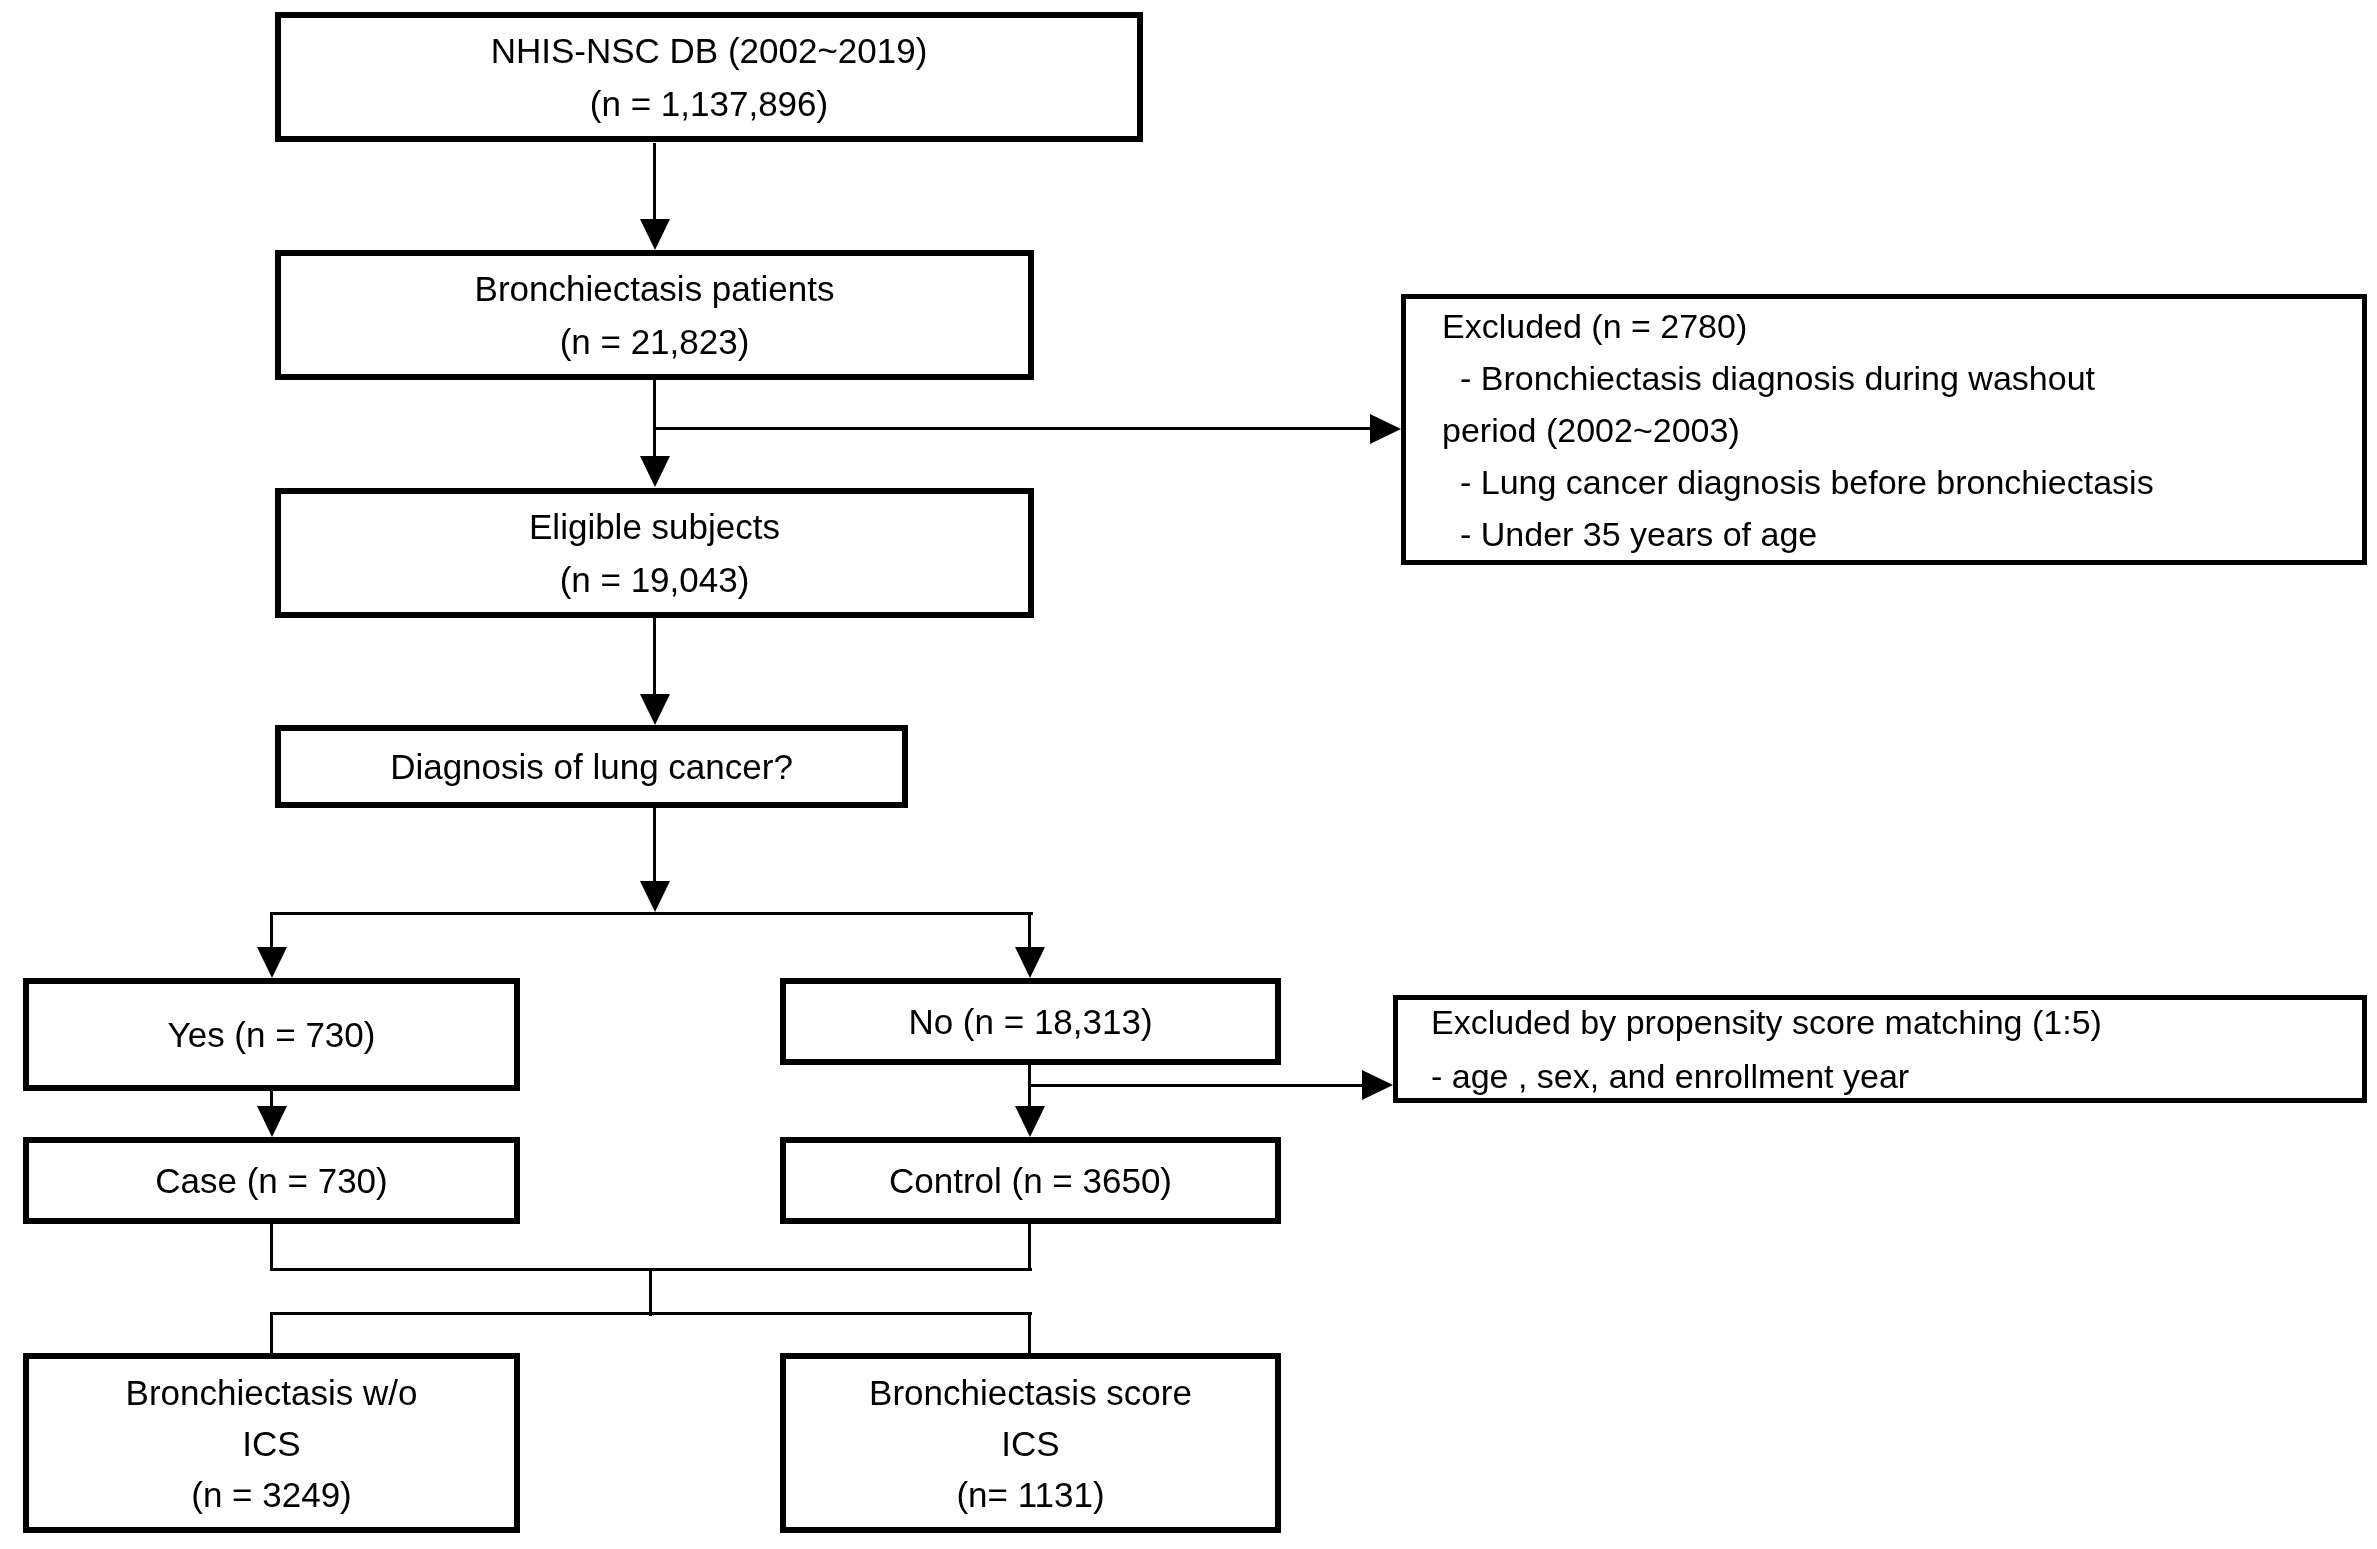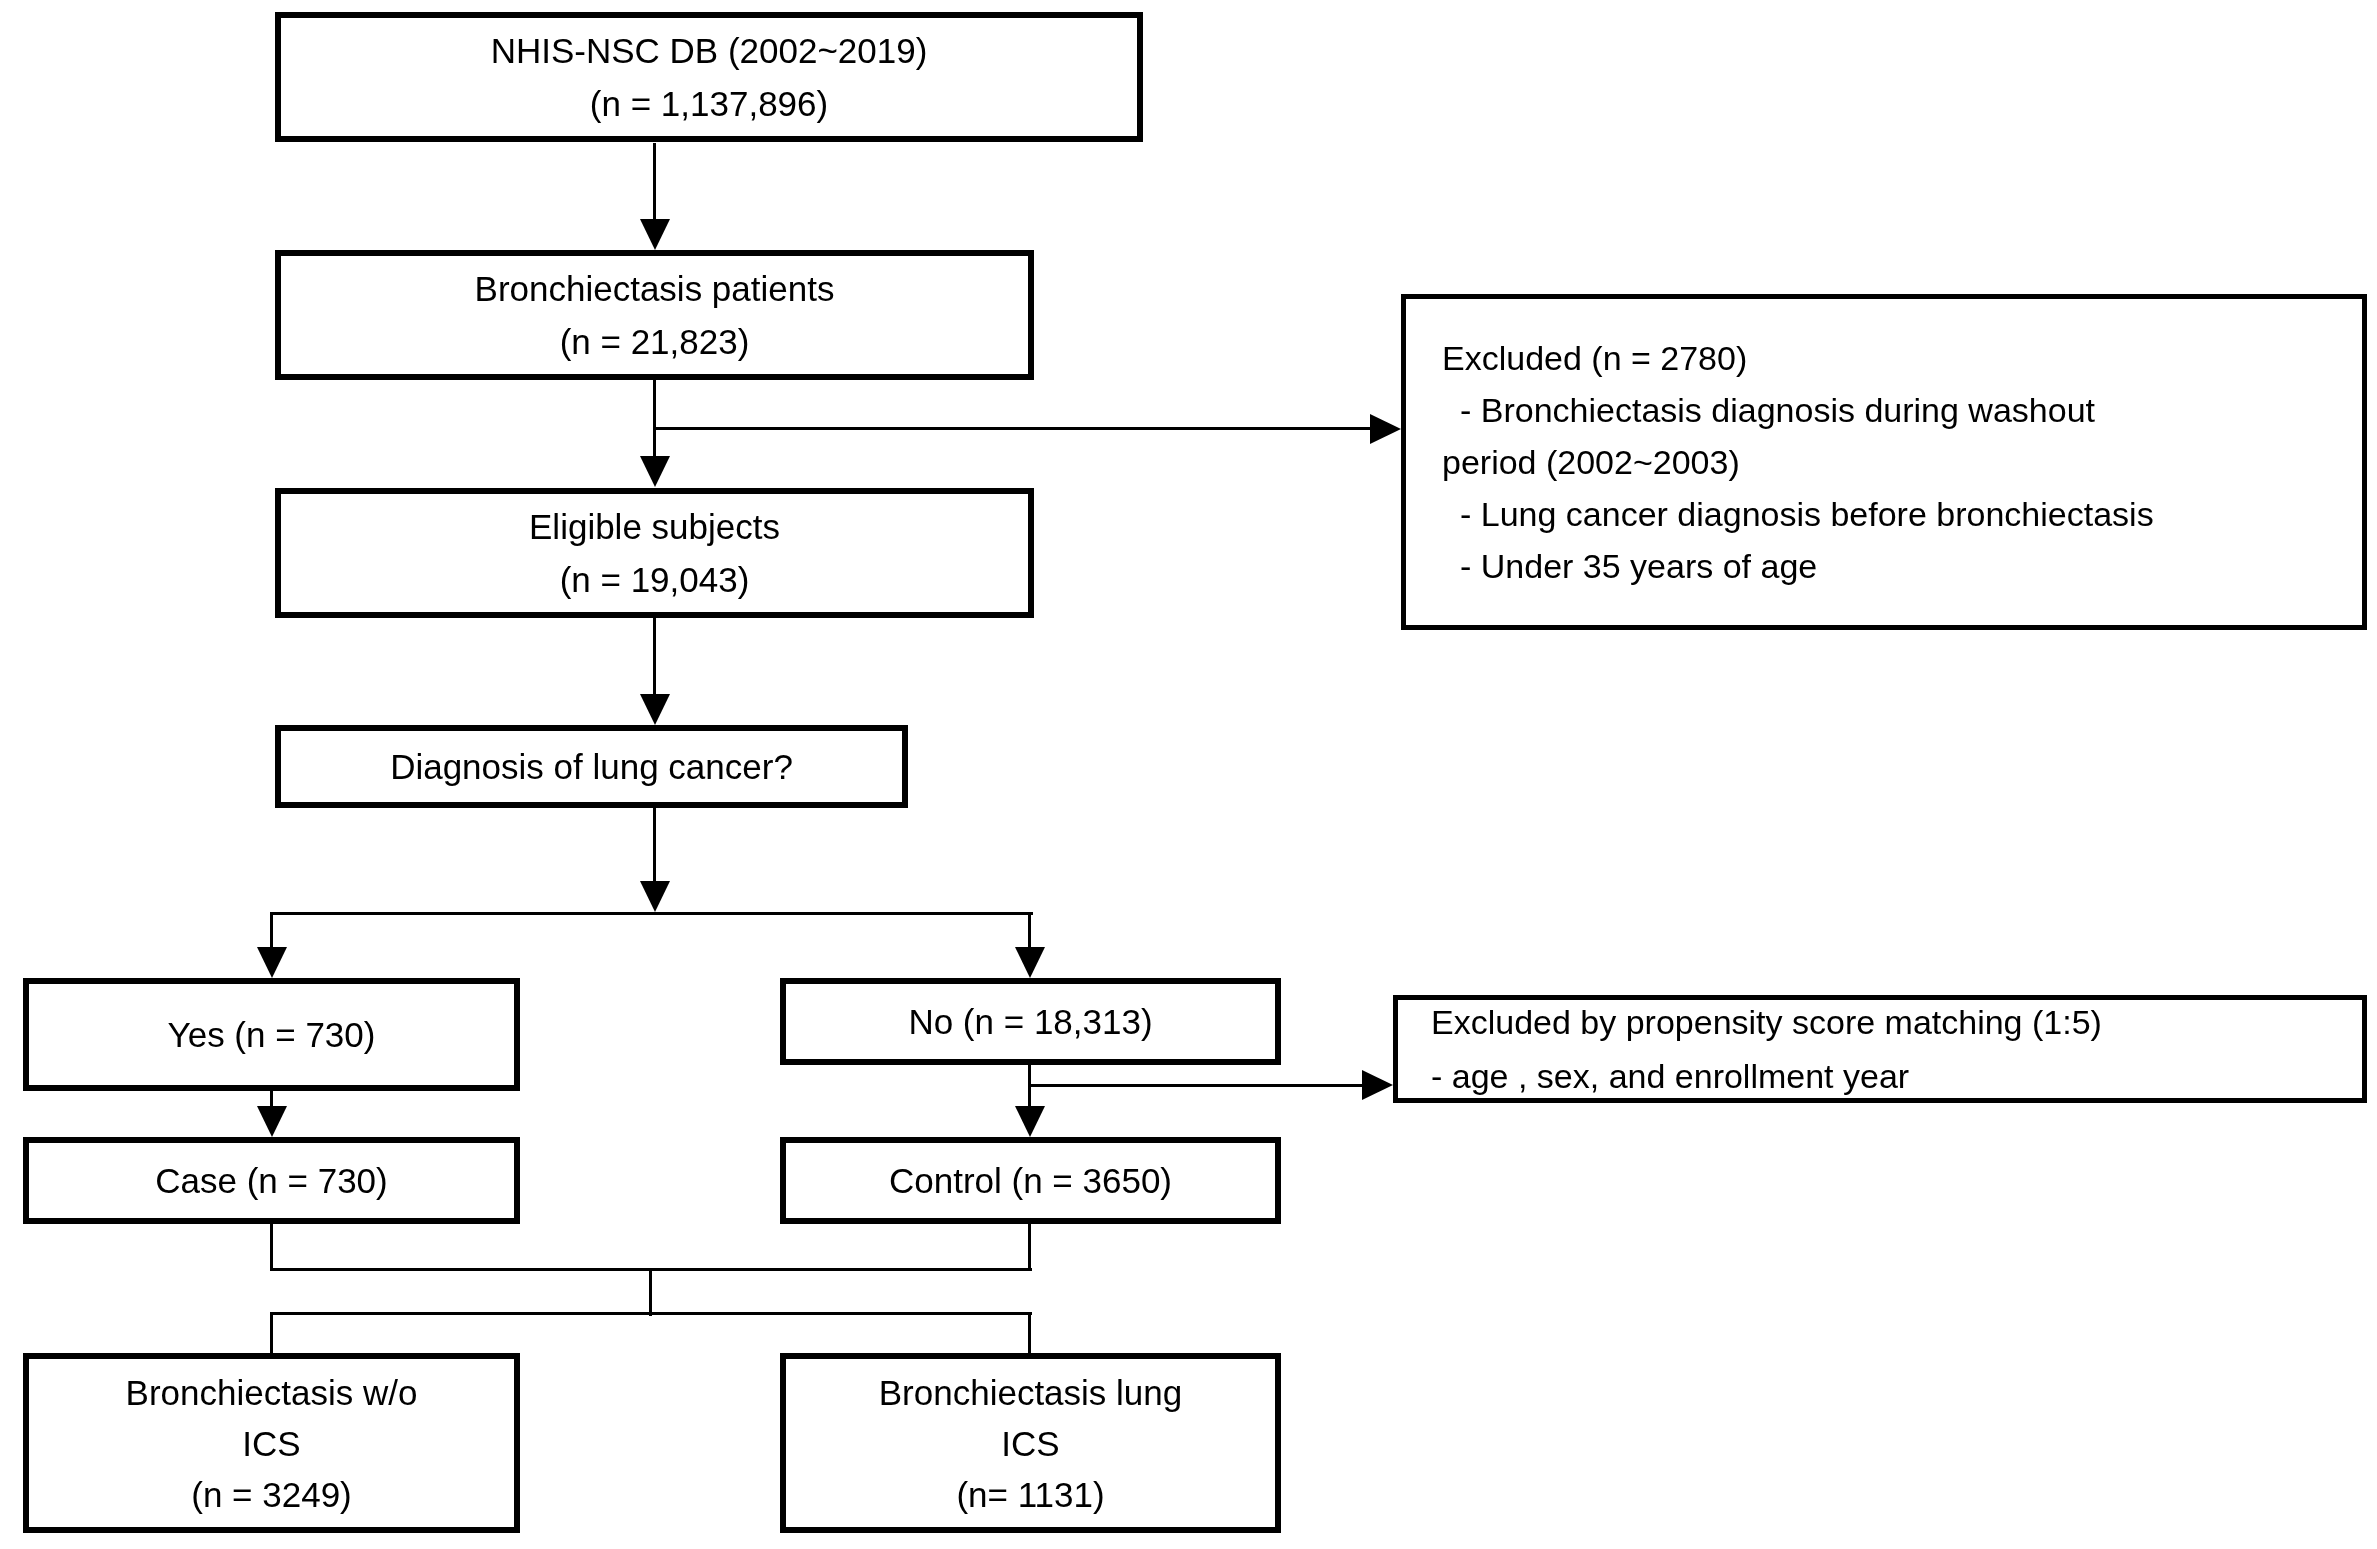--- a/index.html
+++ b/index.html
@@ -42,21 +42,21 @@
   }
   .fbox.note .indent{padding-left:18px;}
   #b-nhis      {left:275px; top:12.4px;   width:868px;  height:130px;}
   #b-bronch    {left:275px; top:250px;  width:759px;  height:130px;}
   #b-eligible  {left:275px; top:488px;  width:759px;  height:130px;}
   #b-diagnosis {left:275px; top:725px;  width:633px;  height:83px;}
   #b-yes       {left:23px;  top:978px; width:497px;  height:113px;}
   #b-no        {left:780px; top:978px; width:501px;  height:87px;}
   #b-case      {left:23px;  top:1137px; width:497px;  height:87px;}
   #b-control   {left:780px; top:1137px; width:501px;  height:87px;}
-  #b-excl1     {left:1401px;top:294px;  width:966px; height:336px; padding:5px 10px 5px 36px;}
+  #b-excl1     {left:1401px;top:294px;  width:966px; height:271px; padding:5px 10px 5px 36px;}
   #b-excl2     {left:1393px;top:995px; width:974px; height:108px; padding:3.3px 15px 3.3px 33px; line-height:54px;}
   #b-woics     {left:23px;  top:1353px; width:497px;  height:180px; line-height:51px;}
   #b-withics   {left:780px; top:1353px; width:501px;  height:180px; line-height:51px;}
   
   .vline{position:absolute;width:3.3px;background:var(--line);z-index:1;}
   .hline{position:absolute;height:3.3px;background:var(--line);z-index:1;}
   .arrow-down{
     position:absolute;width:0;height:0;z-index:1;
     border-left:15px solid transparent;
     border-right:15px solid transparent;
@@ -179,19 +179,19 @@
     <span>- age , sex, and enrollment year</span>
   </div>
 
   <div class="fbox" id="b-woics">
     <span>Bronchiectasis w/o</span>
     <span>ICS</span>
     <span>(n = 3249)</span>
   </div>
 
   <div class="fbox" id="b-withics">
-    <span>Bronchiectasis lung</span>
+    <span>Bronchiectasis score</span>
     <span>ICS</span>
     <span>(n= 1131)</span>
   </div>
 
 </div>
 
 
 </body></html>

